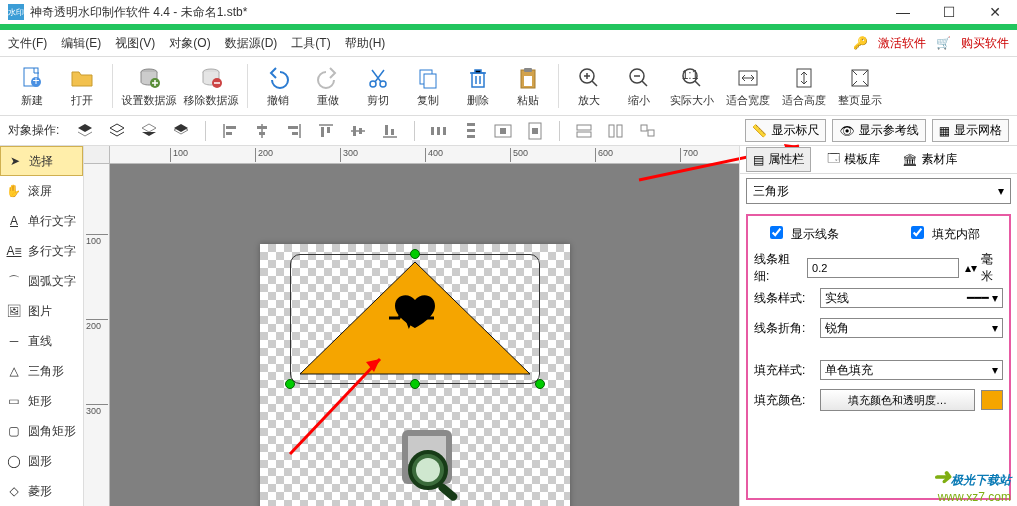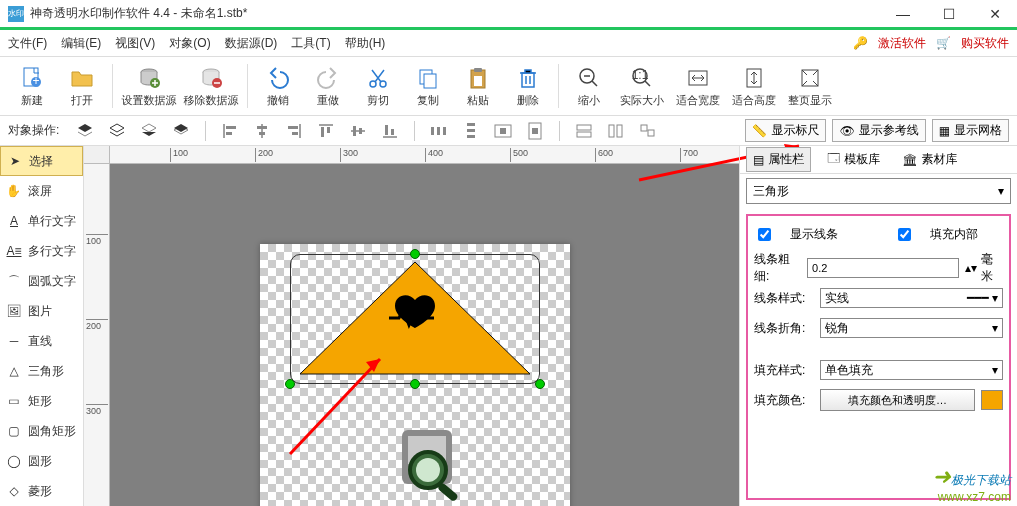--- a/index.html
+++ b/index.html
@@ -1,18 +1,18 @@
 <!DOCTYPE html>
 <html><head>
 <meta charset="utf-8">
 <style>
 * { margin: 0; padding: 0; box-sizing: border-box; font-family: "Microsoft YaHei", Arial, sans-serif; font-size: 12px; }
 body { width: 1017px; height: 506px; background: #fff; overflow: hidden; position: relative; }
 
-.titlebar { height: 30px; display: flex; align-items: center; padding: 0 8px; border-bottom: 3px solid #22c55e; }
+.titlebar { height: 30px; display: flex; align-items: center; padding: 0 8px; border-bottom: 6px solid #22c55e; }
 .titlebar .app-icon { width: 16px; height: 16px; background: #3b9dd6; color: #fff; font-size: 8px; display: flex; align-items: center; justify-content: center; margin-right: 6px; }
 .titlebar .title { flex: 1; color: #333; }
 .winbtns { display: flex; gap: 18px; margin-left: auto; color: #333; }
 .winbtns span { width: 28px; text-align: center; cursor: default; font-size: 14px; }
 
 .menubar { height: 26px; display: flex; align-items: center; padding: 0 8px; gap: 14px; color: #333; }
 .menubar .right { margin-left: auto; display: flex; gap: 10px; align-items: center; }
 .menubar .red { color: #c00; }
 
 .toolbar { height: 60px; display: flex; align-items: center; padding: 4px 8px; gap: 2px; border-top: 1px solid #ddd; border-bottom: 1px solid #ddd; }
@@ -66,24 +66,24 @@
 .rtab.active { background: #eee; border: 1px solid #aaa; }
 .shape-sel { height: 26px; margin: 4px 6px; border: 1px solid #888; display: flex; align-items: center; padding: 0 6px; justify-content: space-between; }
 .props { margin: 6px; border: 2px solid #e75aa3; padding: 8px 6px; flex: 1; }
 .prow { display: flex; align-items: center; height: 30px; gap: 6px; }
 .prow .plabel { width: 60px; color: #000000; }
 .prow input[type="text"], .prow select, .prow .combo { flex: 1; height: 20px; border: 1px solid #888; padding: 0 4px; background: #fff; display: flex; align-items: center; justify-content: space-between; font-size: 11px;}
 .prow .btn { flex: 1; height: 22px; border: 1px solid #888; background: linear-gradient(#fff,#e8e8e8); text-align: center; line-height: 20px; font-size: 11px;}
 .swatch { width: 22px; height: 20px; border: 1px solid #888; }
 .num-right { text-align: left; }
 .hdr-row { display: flex; gap: 60px; padding: 2px 4px 10px 4px; }
-.hdr-row label { display:flex; align-items:center; gap:19px; }
+.hdr-row label { display:flex; align-items:flex-start; gap:8px;margin-left:12px; }
 
 .watermark { position: absolute; right: 6px; bottom: 2px; text-align: right; pointer-events: none; }
-.watermark .t1 { color: #0a7ab5; font-size: 18px; font-weight: normal; font-style: italic; }
+.watermark .t1 { color: #0a7ab5; font-size: 18px; font-weight: bold; font-style: italic; }
 .watermark .t2 { color: #7fae12; font-size: 12px; }
 
 svg { display: block; }
 </style>
 </head>
 <body>
 
 <div class="titlebar">
   <div class="app-icon">水印</div>
   <div class="title">神奇透明水印制作软件 4.4 - 未命名1.stb*</div>
@@ -187,37 +187,46 @@
         <svg width="24" height="24">
           <rect x="4" y="4" width="12" height="14" fill="#fff" stroke="#2b7bd1"></rect>
           <rect x="8" y="8" width="12" height="14" fill="#fff" stroke="#2b7bd1"></rect>
         </svg>
       </div>
       <div class="lbl">复制</div>
     </div>
   <div class="tbitem">
       <div class="ic">
         <svg width="24" height="24">
+          <rect x="6" y="7" width="12" height="14" fill="none" stroke="#2b7bd1" stroke-width="1.5"></rect>
+          <path d="M4 7h16M9 4h6v3H9zM10 10v8M14 10v8" stroke="#2b7bd1" stroke-width="1.5"></path>
+        </svg>
+      </div>
+      <div class="lbl">删除</div>
+    </div>
+  <div class="tbitem">
+      <div class="ic">
+        <svg width="24" height="24">
           <rect x="5" y="4" width="14" height="18" fill="#d2a24c" stroke="#a67c2d"></rect>
           <rect x="8" y="2" width="8" height="4" fill="#888" rx="1"></rect>
           <rect x="8" y="10" width="8" height="10" fill="#fff"></rect>
         </svg>
       </div>
       <div class="lbl">粘贴</div>
     </div>
-  <div class="tbitem">
-      <div class="ic">
-        <svg width="24" height="24">
-          <rect x="6" y="7" width="12" height="14" fill="none" stroke="#2b7bd1" stroke-width="1.5"></rect>
-          <path d="M4 7h16M9 4h6v3H9zM10 10v8M14 10v8" stroke="#2b7bd1" stroke-width="1.5"></path>
-        </svg>
-      </div>
-      <div class="lbl">删除</div>
-    </div>
   <div class="tbsep"></div>
+  <div class="tbitem">
+      <div class="ic">
+        <svg width="24" height="24">
+          <circle cx="10" cy="10" r="7" fill="none" stroke="#444" stroke-width="1.5"></circle>
+          <path d="M15 15l5 5M7 10h6M10 7v6" stroke="#444" stroke-width="1.5"></path>
+        </svg>
+      </div>
+      <div class="lbl">放大</div>
+    </div>
   <div class="tbitem">
       <div class="ic">
         <svg width="24" height="24">
           <circle cx="10" cy="10" r="7" fill="none" stroke="#444" stroke-width="1.5"></circle>
           <path d="M15 15l5 5M7 10h6" stroke="#444" stroke-width="1.5"></path>
         </svg>
       </div>
       <div class="lbl">缩小</div>
     </div>
   <div class="tbitem" style="width:54px">

